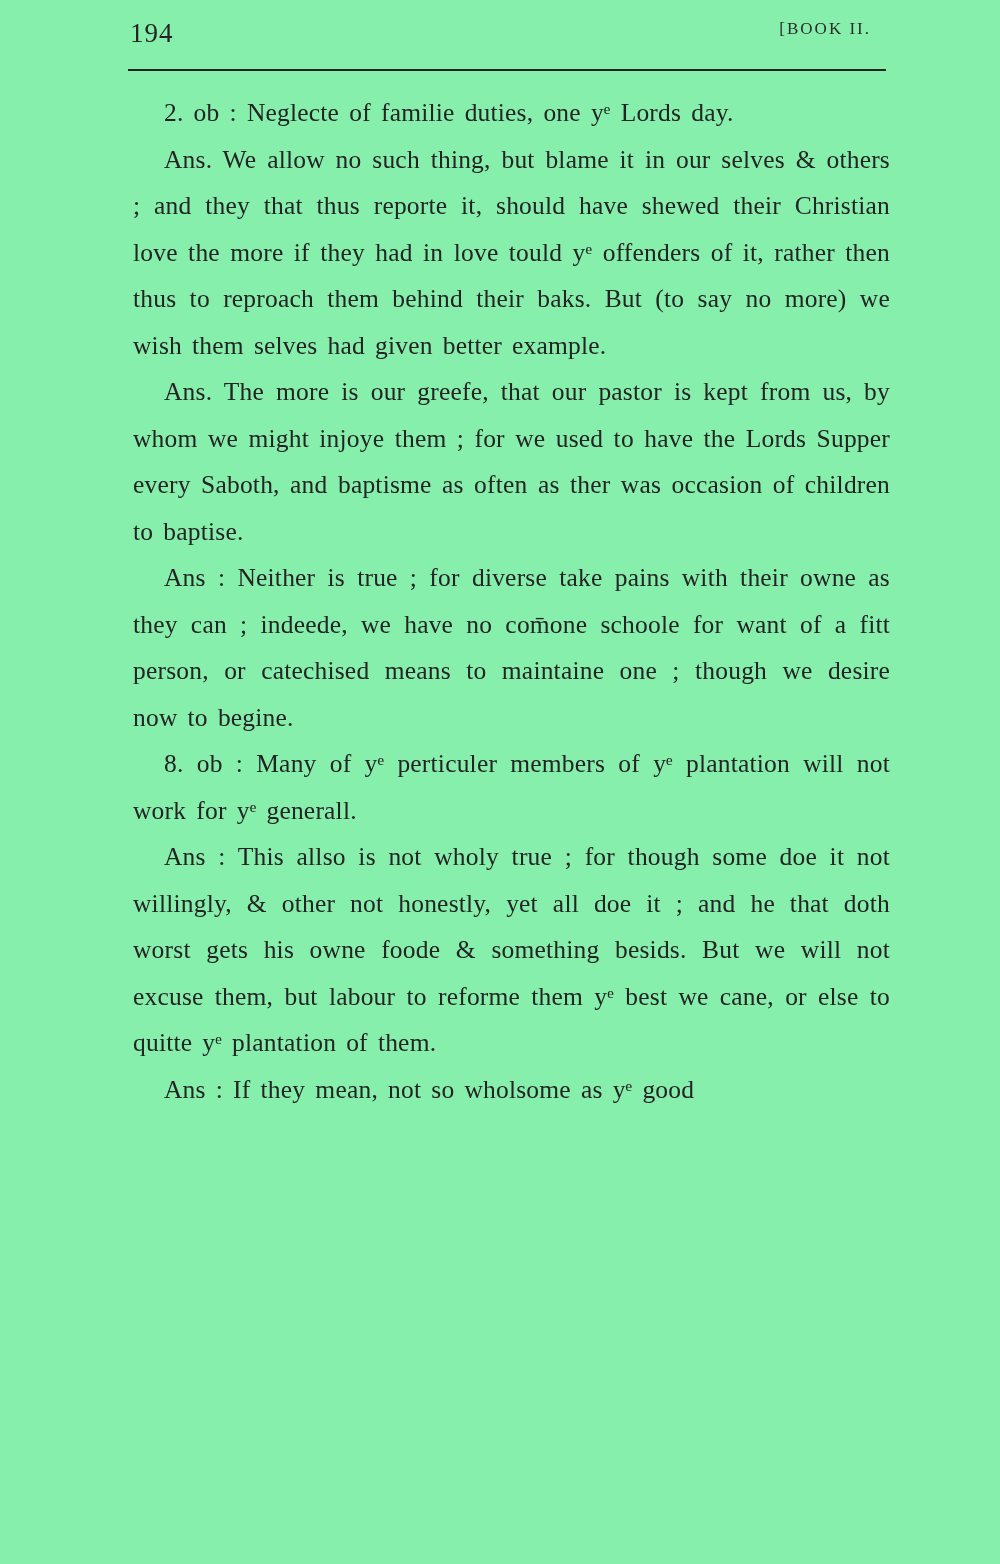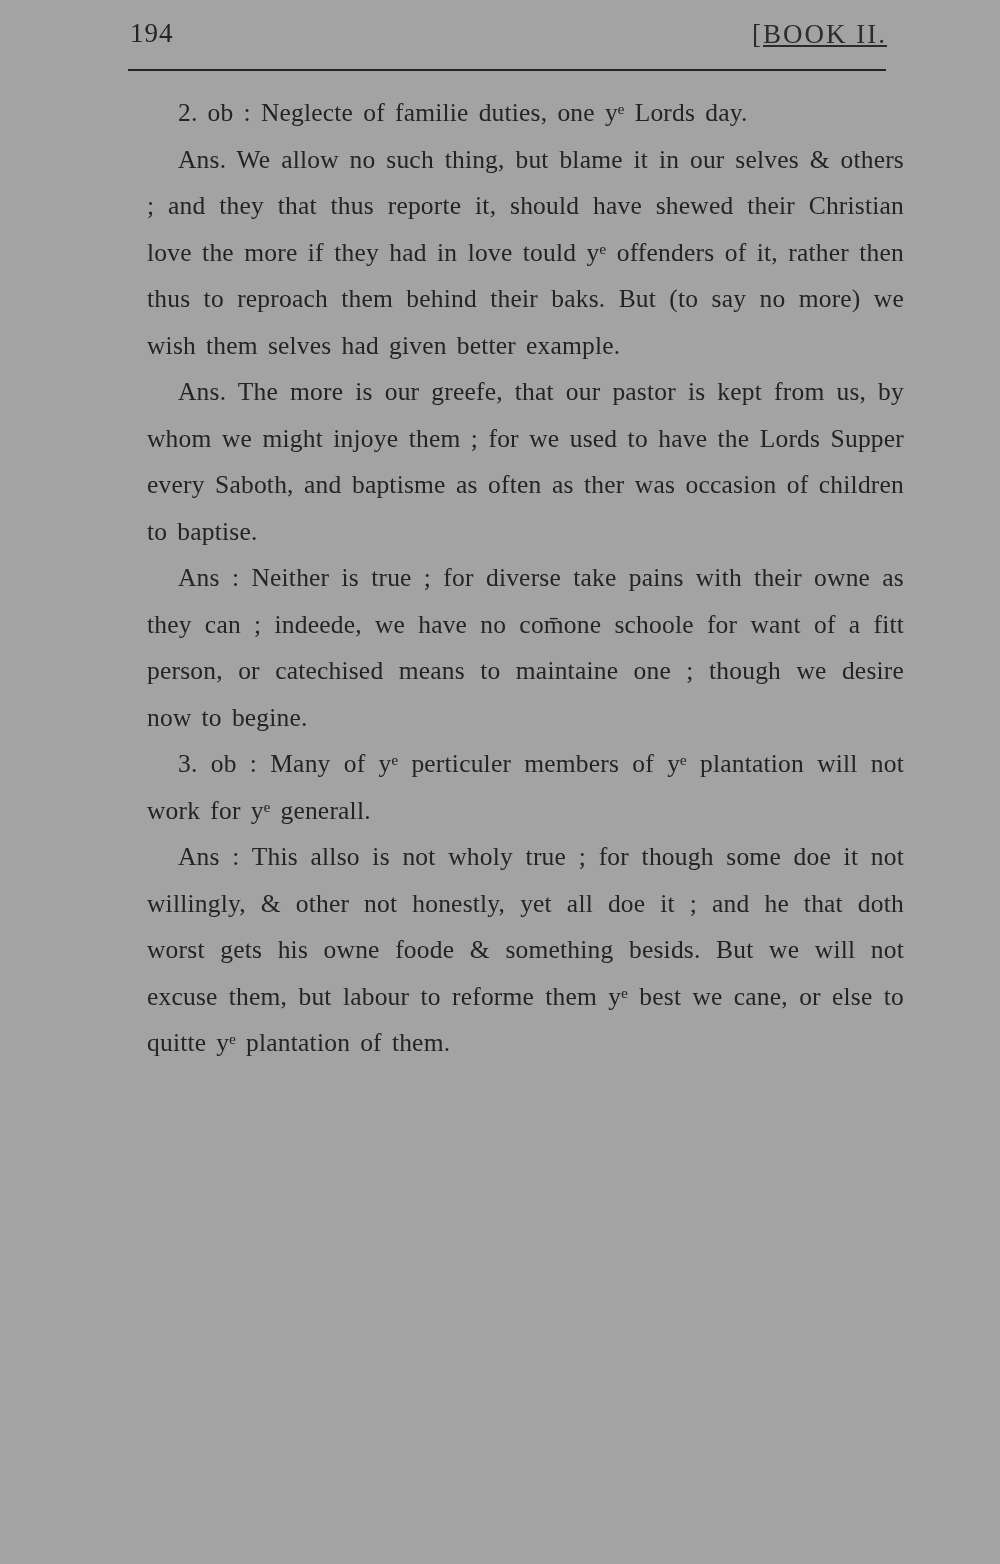--- a/index.html
+++ b/index.html
@@ -4,21 +4,21 @@
 <style>
   html, body {
     margin: 0;
     padding: 0;
     background: #fdfdfb;
   }
   .page {
     position: relative;
     width: 1000px;
     height: 1564px;
-    background: #a3a3a3;
+    background: #86efac;
     font-family: "Liberation Serif", "DejaVu Serif", serif;
     color: #242424;
     overflow: hidden;
   }
   .header {
     position: absolute;
     top: 16px;
     left: 130px;
     width: 757px;
     height: 40px;
@@ -37,41 +37,40 @@
     top: 7px;
     text-align: center;
     font-size: 20px;
     letter-spacing: 4px;
     color: #333130;
     font-weight: bold;
     font-stretch: condensed;
   }
   .book-label {
     position: absolute;
-    right: 0;
+    right: 16px;
     top: 3px;
-    font-size: 27px;
+    font-size: 17px;
     letter-spacing: 2px;
     color: #2e2c2b;
-    text-decoration: underline;
   }
   .header-rule {
     position: absolute;
     top: 69px;
     left: 128px;
     width: 758px;
     height: 0;
     border: none;
     border-top: 2.5px solid #262421;
     margin: 0;
   }
   .body-text {
     position: absolute;
     top: 90px;
-    left: 147px;
+    left: 133px;
     width: 757px;
     font-size: 25.5px;
     line-height: 46.5px;
     text-align: justify;
     letter-spacing: 0.2px;
     word-spacing: 3.5px;
   }
   .para {
     margin: 0;
     text-indent: 31px;
@@ -87,17 +86,18 @@
     <span class="book-label">[BOOK II.</span>
   </div>
 
   <hr class="header-rule">
 
   <div class="body-text">
     <p class="para">2. ob : Neglecte of familie duties, one yᵉ Lords day.</p>
     <p class="para">Ans.  We allow no such thing, but blame it in our selves &amp; others ; and they that thus reporte it, should have shewed their Christian love the more if they had in love tould yᵉ offenders of it, rather then thus to reproach them behind their baks.  But (to say no more) we wish them selves had given better example.</p>
     <p class="para">Ans.  The more is our greefe, that our pastor is kept from us, by whom we might injoye them ; for we used to have the Lords Supper every Saboth, and baptisme as often as ther was occasion of children to baptise.</p>
     <p class="para">Ans : Neither is true ; for diverse take pains with their owne as they can ; indeede, we have no com̄one schoole for want of a fitt person, or catechised means to maintaine one ; though we desire now to begine.</p>
-    <p class="para">3. ob : Many of yᵉ perticuler members of yᵉ plantation will not work for yᵉ generall.</p>
+    <p class="para">8. ob : Many of yᵉ perticuler members of yᵉ plantation will not work for yᵉ generall.</p>
     <p class="para">Ans : This allso is not wholy true ; for though some doe it not willingly, &amp; other not honestly, yet all doe it ; and he that doth worst gets his owne foode &amp; something besids.  But we will not excuse them, but labour to reforme them yᵉ best we cane, or else to quitte yᵉ plantation of them.</p>
+    <p class="para">Ans : If they mean, not so wholsome as yᵉ good</p>
   </div>
 
 </div>
 
 </body></html>

